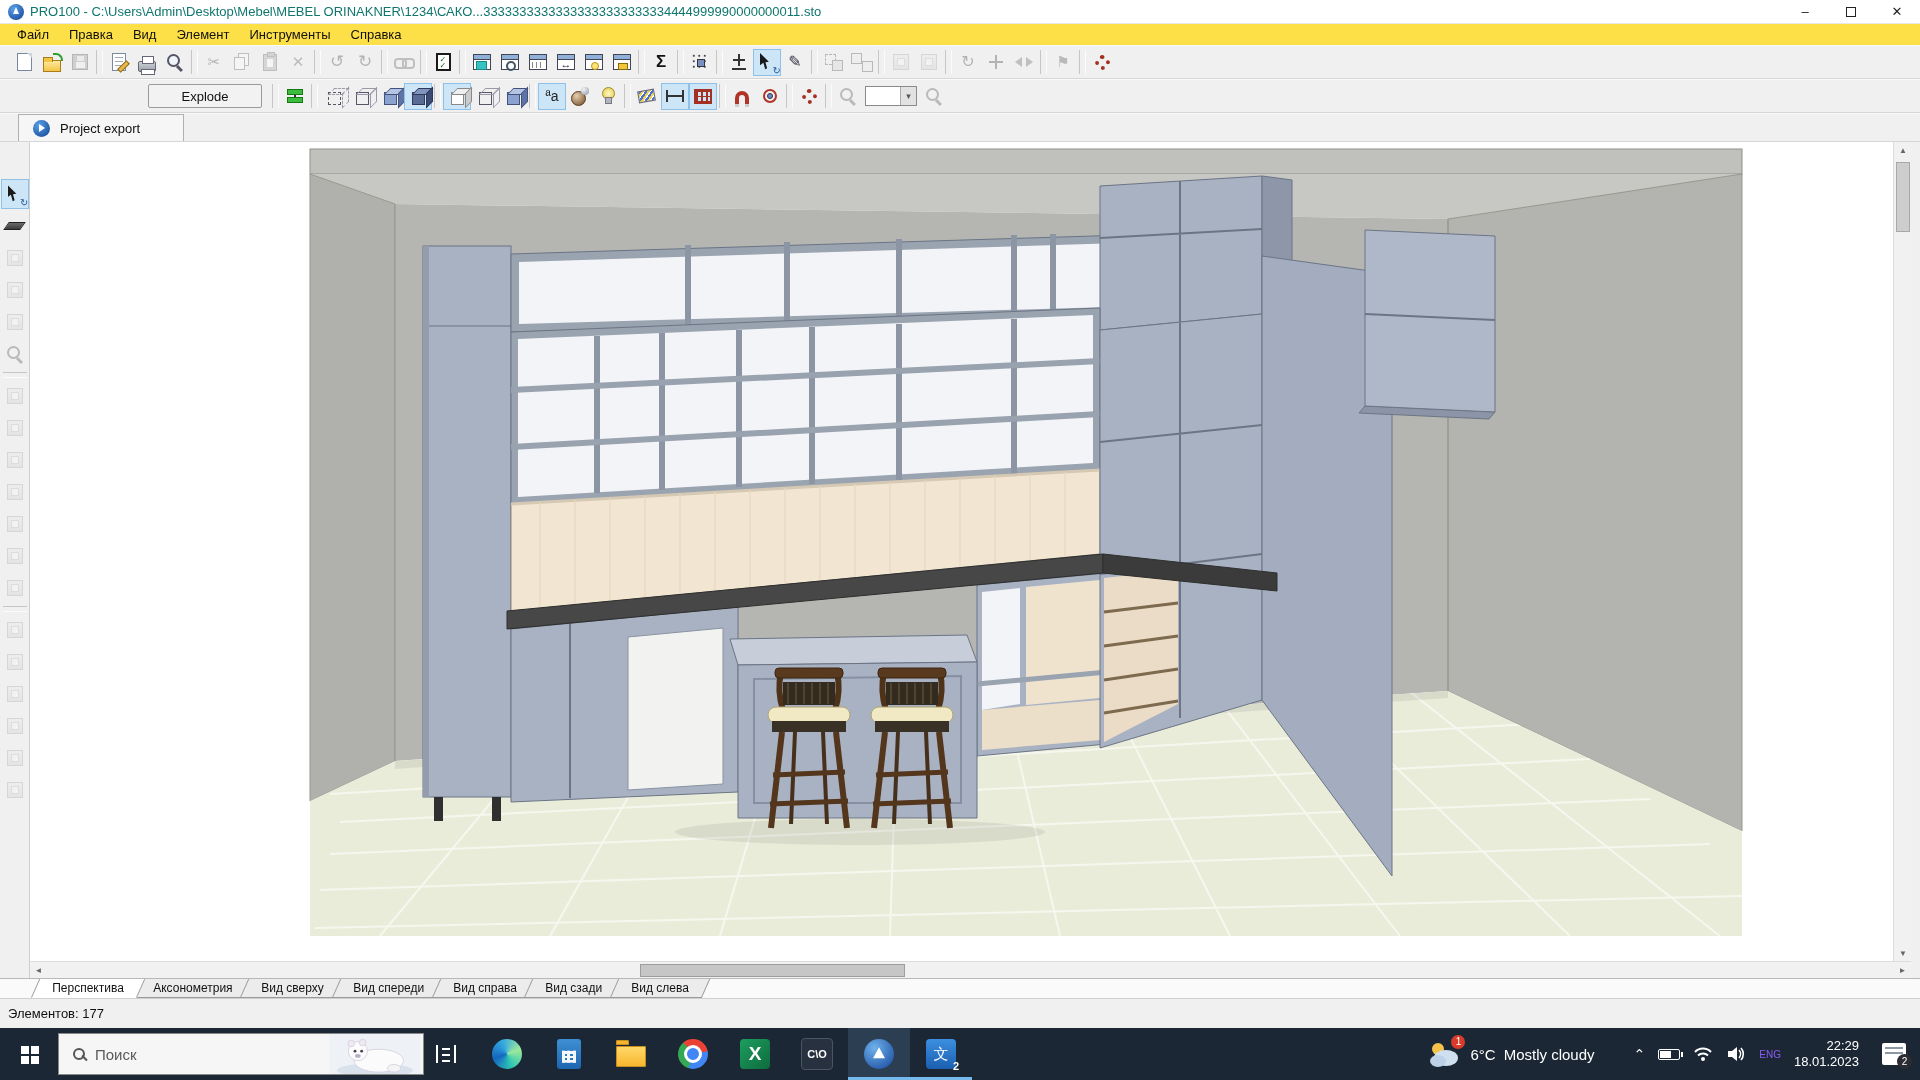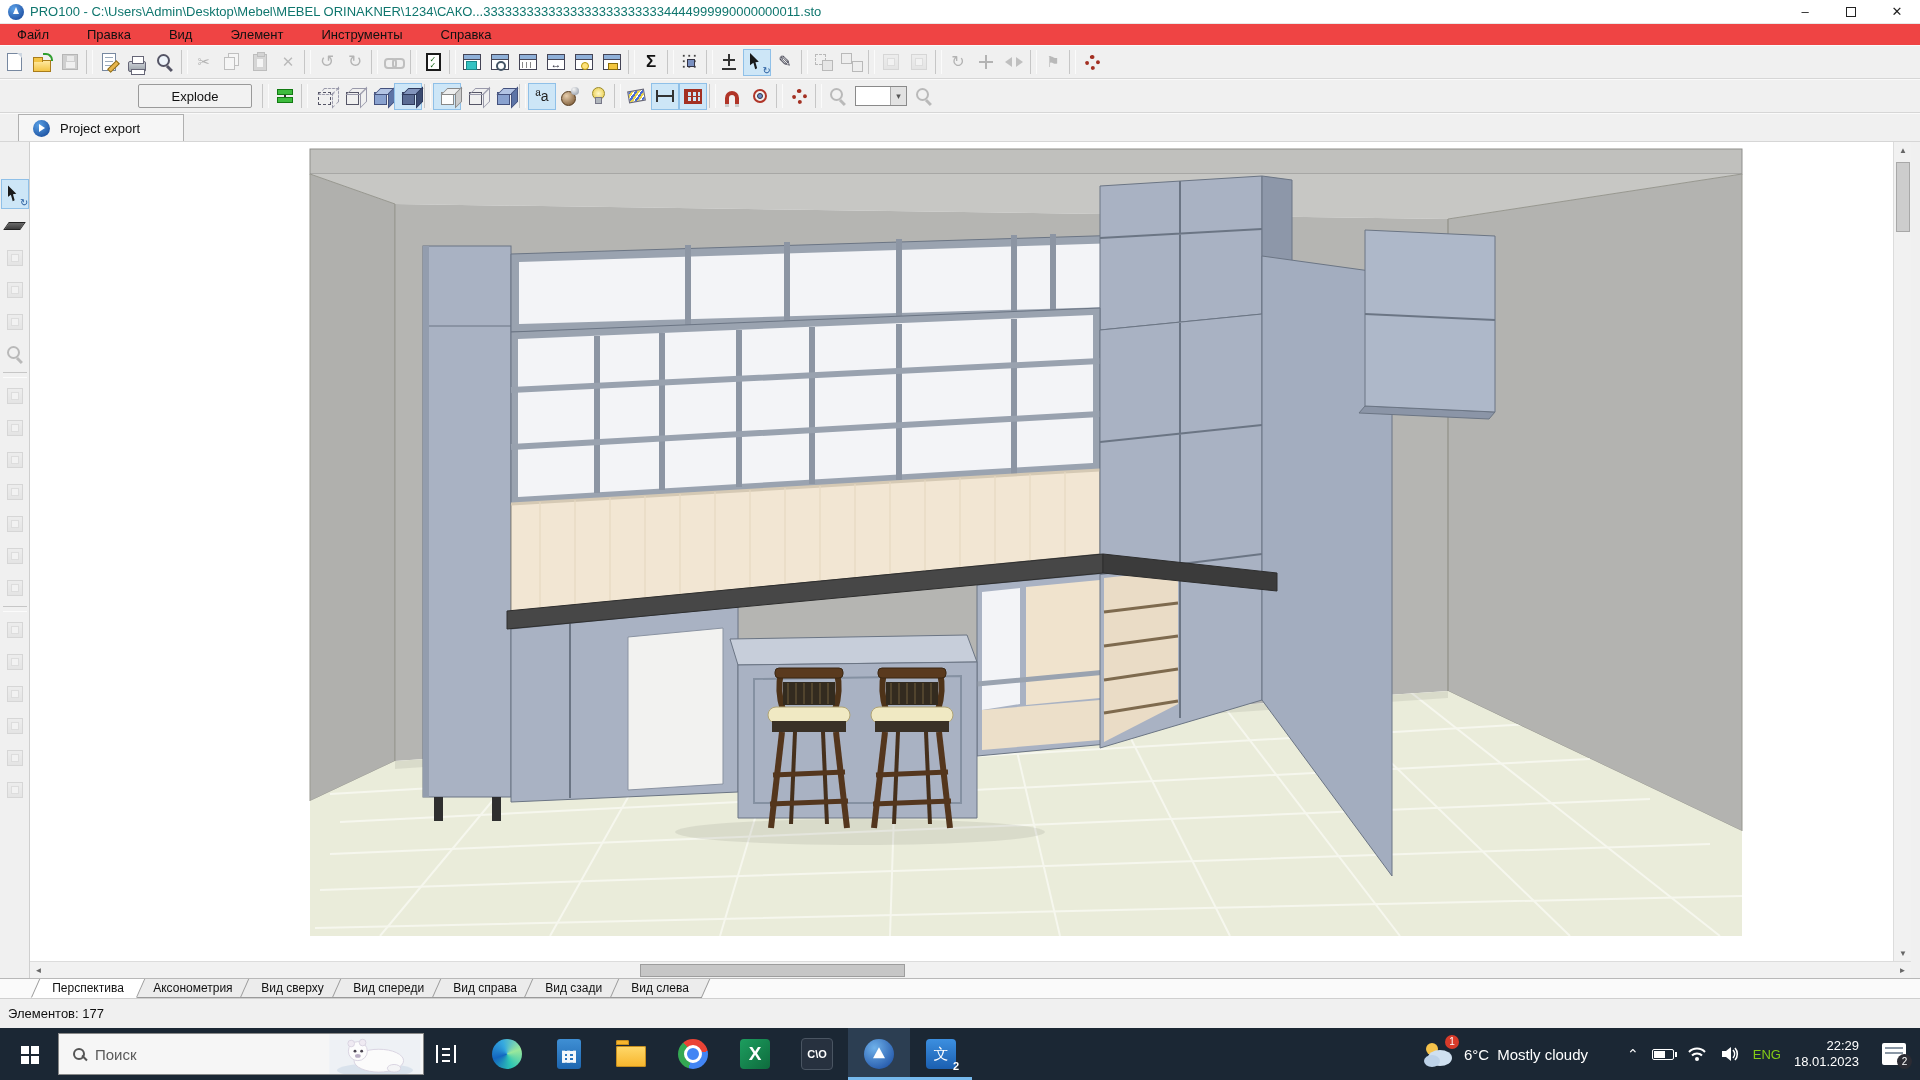--- a/index.html
+++ b/index.html
@@ -9,25 +9,25 @@
   
   #titlebar{position:absolute;left:0;top:0;width:1920px;height:24px;background:#fff;display:flex;align-items:center;border-bottom:1px solid #e8e8e8}
   #appicon{width:16px;height:16px;border-radius:50%;background:radial-gradient(circle at 35% 30%,#5aa0e8,#123f92);margin:0 6px 0 8px;position:relative}
   #appicon::after{content:"";position:absolute;left:4.5px;top:3px;border-left:3.5px solid transparent;border-right:3.5px solid transparent;border-bottom:7px solid #fff}
   #title-text{font-size:13px;color:#0f766e;white-space:nowrap;overflow:hidden}
   #wctrl{margin-left:auto;display:flex;height:100%}
   .wbtn{width:46px;height:100%;display:flex;align-items:center;justify-content:center;font-size:13px;color:#222}
   .wbtn .sq{width:10px;height:10px;border:1px solid #222}
 
   
-  #menubar{position:absolute;left:0;top:24px;width:1920px;height:21px;background:#ef4444;display:flex;align-items:center;gap:20px;padding-left:8px}
+  #menubar{position:absolute;left:0;top:24px;width:1920px;height:21px;background:#fde047;display:flex;align-items:center;gap:2px;padding-left:8px}
   .menu-item{font-size:13px;color:#111;padding:1px 9px}
 
   
-  .tbrow{position:absolute;left:0;width:1920px;background:#f0f0f0;display:flex;align-items:center;border-top:1px solid #fafafa;border-bottom:1px solid #d6d6d6;}
+  .tbrow{position:absolute;left:0;width:1920px;background:#f0f0f0;display:flex;align-items:center;border-top:1px solid #fafafa;border-bottom:1px solid #d6d6d6;padding-left:10px}
   #tb1{top:45px;height:34px}
   #tb2{top:79px;height:34px}
   #tb3{top:113px;height:29px;padding-left:16px}
   .tb-btn{width:28px;height:27px;display:flex;align-items:center;justify-content:center;border:1px solid transparent;position:relative;flex:0 0 auto}
   .tb-btn.sel{background:#cde6f7;border:1px solid #8fc0e8}
   .tb-btn.disabled{opacity:.35;filter:grayscale(1)}
   #tb1 .sep,#tb2 .sep{width:7px;height:24px;border-left:1px solid #c6c6c6;border-right:1px solid #fbfbfb;margin:0 2px;flex:0 0 auto}
   .sep.dbl{border-left:3px double #c0c0c0}
   #explode-btn{margin-left:138px;width:114px;height:24px;background:#f2f2f2;border:1px solid #9a9a9a;border-radius:2px;font-size:13px;color:#111;flex:0 0 auto}
   #tb2-icons,#tb1{display:flex;align-items:center}
@@ -191,21 +191,21 @@
   .app-translator::after{content:"2";position:absolute;right:13px;bottom:8px;color:#fff;font-weight:bold;font-size:11px}
   #tb-right{margin-left:auto;display:flex;align-items:center;gap:13px;padding-right:14px}
   #weather{display:flex;align-items:center;gap:8px;margin-right:26px}
   #w-icon{position:relative;width:34px;height:30px}
   #w-badge{position:absolute;right:-3px;top:-4px;width:14px;height:14px;border-radius:50%;background:#d83b2a;color:#fff;font-size:10px;line-height:14px;text-align:center}
   #w-temp,#w-cond{font-size:15px;color:#fff}
   .chev{font-size:14px;color:#fff}
   .batt{width:22px;height:11px;border:1.5px solid #fff;border-radius:2px;position:relative}
   .batt::before{content:"";position:absolute;right:-4px;top:2px;width:2px;height:5px;background:#fff}
   .batt::after{content:"";position:absolute;left:1px;top:1px;bottom:1px;width:55%;background:#fff}
-  #lang{font-size:13px;color:#84cc16}
+  #lang{font-size:10px;color:#8b5cf6}
   #clock{display:flex;flex-direction:column;align-items:flex-end;font-size:13px;line-height:16px;color:#fff}
   #notif{position:relative;width:24px;height:22px;background:#fff;border-radius:2px;margin-left:10px}
   #notif::before{content:"";position:absolute;left:3px;right:3px;top:4px;height:10px;background:repeating-linear-gradient(#8a97a5 0 2px,transparent 2px 5px)}
   #n-badge{position:absolute;right:-6px;bottom:-4px;width:15px;height:15px;border-radius:50%;background:#2b2b33;color:#fff;font-size:10px;line-height:15px;text-align:center}
 </style>
 </head>
 <body>
 
 <div id="app">
 

